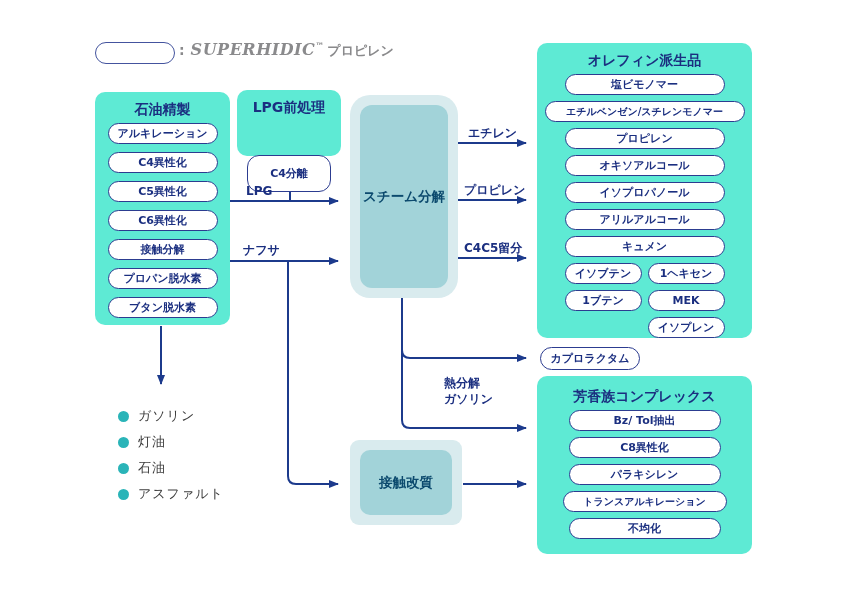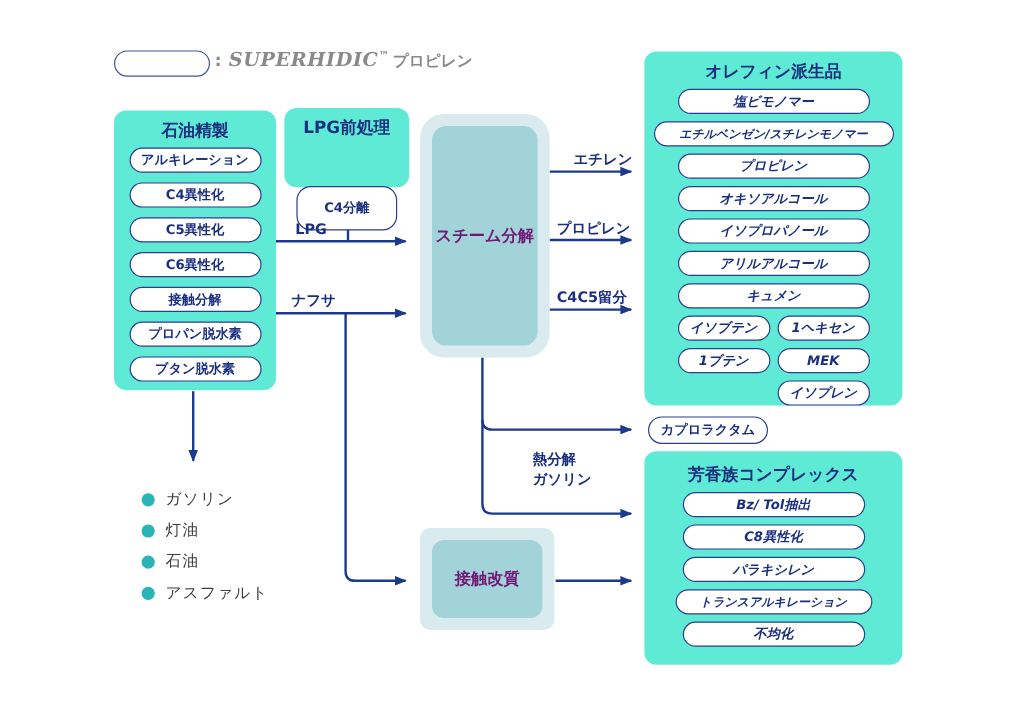--- a/index.html
+++ b/index.html
@@ -8,34 +8,34 @@
 
   
   .panel{position:absolute;background:#5eead4;border-radius:10px;box-sizing:border-box;}
   .panel-title{color:#1b2f80;font-weight:bold;font-size:14px;text-align:center;margin-top:9px;line-height:16px;}
 
   
   .pill{background:#ffffff;border:1.5px solid #2c3c90;border-radius:12px;color:#1b2f80;
     font-size:11px;font-weight:bold;display:flex;align-items:center;justify-content:center;
     height:21px;box-sizing:border-box;white-space:nowrap;}
   .col{display:flex;flex-direction:column;align-items:center;gap:8px;margin-top:6px;}
-  .col6{display:flex;flex-direction:column;align-items:center;gap:6px;margin-top:6px;font-style:italic;}
+  .col6{display:flex;flex-direction:column;align-items:center;gap:6px;margin-top:6px;}
   .row{display:flex;gap:6px;justify-content:center;}
   .w-md{width:160px;}
   .w-lg{width:200px;font-size:10px;}
   .w-sm{width:77px;}
   .w-ar{width:152px;}
   .w-arw{width:164px;font-size:10px;}
   .w-ref{width:110px;}
   .spacer{visibility:hidden;border:none;}
 
   
   .teal-outer{position:absolute;background:#d9ebee;border-radius:20px;}
   .teal-inner{position:absolute;inset:10px;background:#a2d3d9;border-radius:12px;
-    display:flex;align-items:center;justify-content:center;color:#701a75;font-weight:bold;font-size:13.5px;}
+    display:flex;align-items:center;justify-content:center;color:#0c4a6e;font-weight:bold;font-size:13.5px;}
 
   
   .legend-box{position:absolute;left:95px;top:42px;width:80px;height:22px;background:#fff;
     border:1.5px solid #44549e;border-radius:11px;box-sizing:border-box;}
   .legend-text{position:absolute;left:179px;top:40px;display:flex;align-items:baseline;color:#8a8a8c;}
   .legend-colon{font-size:14px;font-weight:bold;margin-right:6px;}
   .legend-brand{font-family:"DejaVu Serif","Liberation Serif",serif;font-style:italic;font-weight:bold;
     font-size:16px;letter-spacing:.5px;}
   .legend-tm{font-size:9px;vertical-align:super;position:relative;top:-6px;font-weight:bold;}
   .legend-suffix{font-size:13px;font-weight:bold;margin-left:3px;}
@@ -164,21 +164,21 @@
       <span class="product-label">石油</span>
     </div>
     <div class="product-item">
       <span class="bullet"></span>
       <span class="product-label">アスファルト</span>
     </div>
   </div>
 
   <div class="flow-label" style="left:246px;top:183px;">LPG</div>
   <div class="flow-label" style="left:243px;top:242px;">ナフサ</div>
-  <div class="flow-label" style="left:468px;top:125px;margin-left:10px;">エチレン</div>
+  <div class="flow-label" style="left:468px;top:125px;">エチレン</div>
   <div class="flow-label" style="left:464px;top:182px;">プロピレン</div>
   <div class="flow-label" style="left:464px;top:240px;">C4C5留分</div>
   <div class="flow-label" style="left:444px;top:375px;">
     <div>熱分解</div>
     <div>ガソリン</div>
   </div>
 
 </div>
 
 </body></html>

